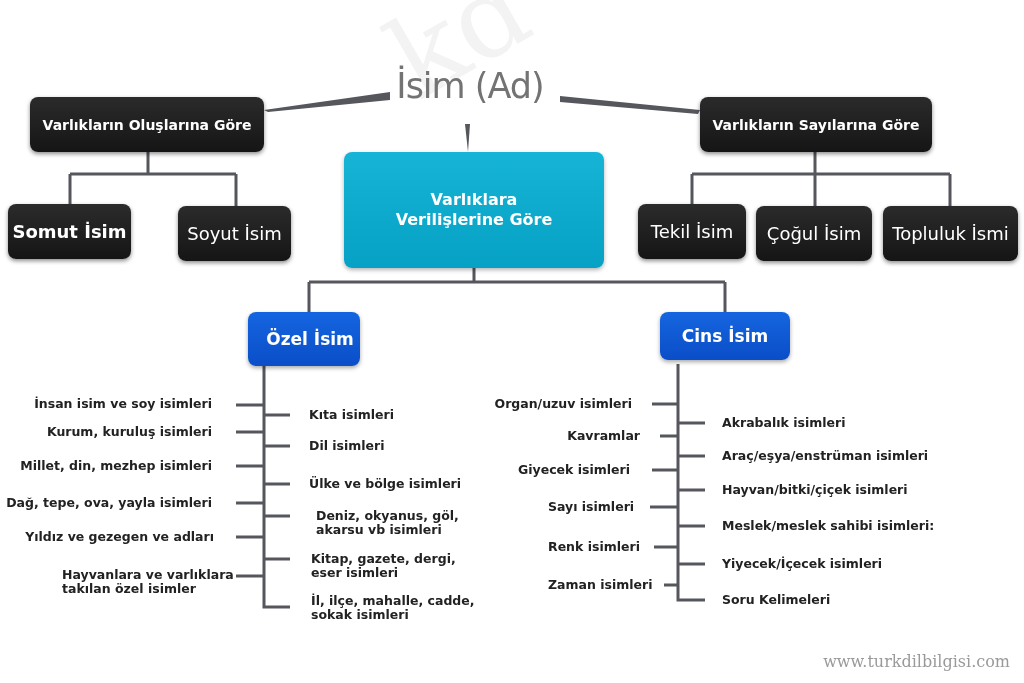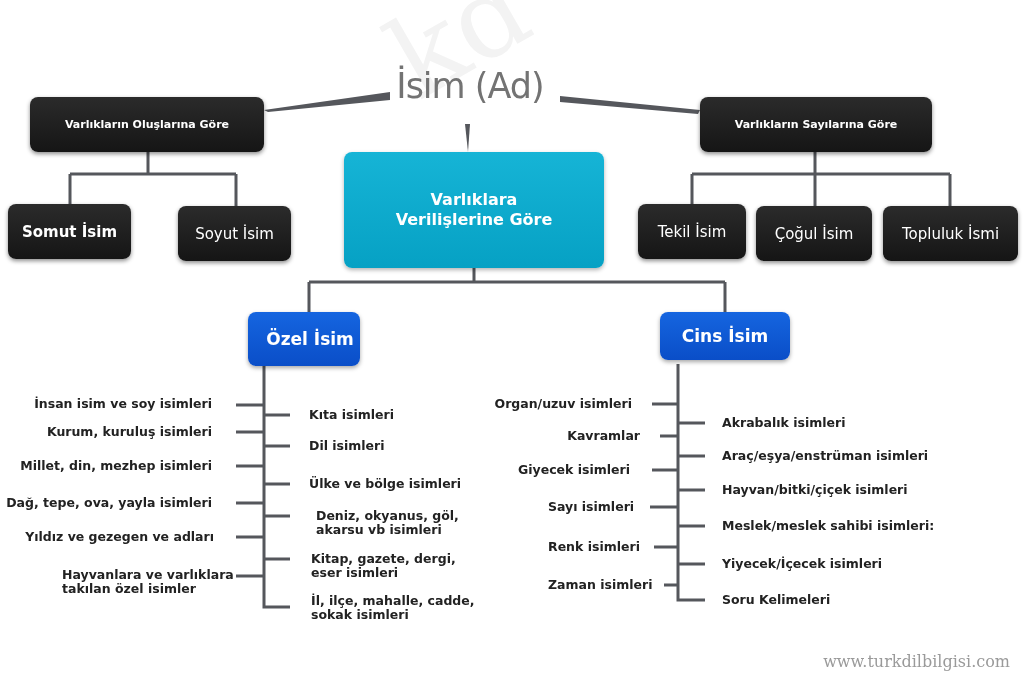--- a/index.html
+++ b/index.html
@@ -1,22 +1,22 @@
 <!DOCTYPE html>
 <html><head>
 <meta charset="utf-8">
 <style>
   html, body { margin:0; padding:0; background:#ffffff; }
   body { width:1024px; height:683px; position:relative; overflow:hidden; font-family:"Liberation Sans", sans-serif; }
   .abs { position:absolute; }
   svg.lines { position:absolute; left:0; top:0; width:1024px; height:683px; }
   .title { left:380px; top:66px; width:180px; text-align:center; font-size:35px; color:#737373; font-family:"DejaVu Sans", sans-serif; letter-spacing:-1px; }
   .dbox { background:linear-gradient(#2b2b2b,#151515); color:#fff; border-radius:8px; box-shadow:0 2px 4px rgba(0,0,0,.45); display:flex; align-items:center; justify-content:center; text-align:center; font-family:"DejaVu Sans", sans-serif; }
-  .hdr { font-size:11px; font-weight:bold; }
-  .leaf { font-size:15px; }
+  .hdr { font-size:14px; font-weight:bold; }
+  .leaf { font-size:18px; }
   .leaf.b { font-weight:bold; }
   .cbox { left:344px; top:152px; width:260px; height:116px; background:linear-gradient(#16b4d6,#06a1c4); border-radius:8px; color:#fff; font-size:16px; font-weight:bold; display:flex; align-items:center; justify-content:center; text-align:center; line-height:20px; box-shadow:0 2px 4px rgba(0,0,0,.3); font-family:"DejaVu Sans", sans-serif; }
   .bbox { background:linear-gradient(#1565e0,#0a4ec8); color:#fff; border-radius:8px; font-size:17px; font-weight:bold; display:flex; align-items:center; justify-content:center; box-shadow:0 2px 4px rgba(0,0,0,.35); font-family:"DejaVu Sans", sans-serif; }
   .item { font-size:12.5px; font-weight:bold; color:#222; line-height:14px; font-family:"DejaVu Sans", sans-serif; white-space:nowrap; }
   .item.r { text-align:right; }
   .watermark { right:14px; top:652px; font-family:"DejaVu Serif", serif; font-size:16px; color:#9a9a9a; }
   .wm-bg { left:390px; top:-30px; font-family:"DejaVu Serif", serif; font-size:110px; color:#f3f3f3; transform:rotate(-30deg); }
 </style>
 </head>
 <body>

